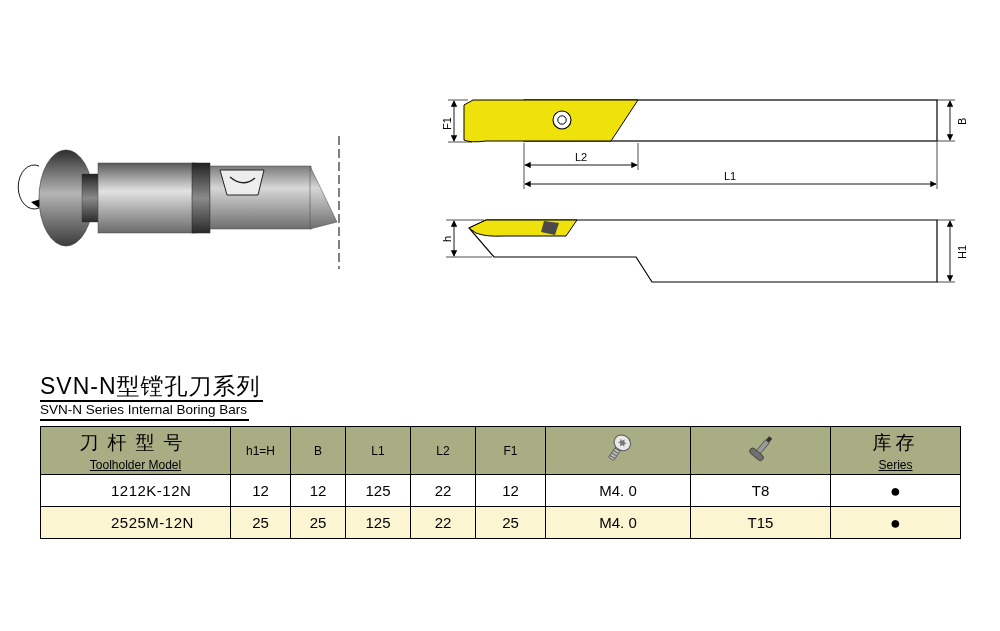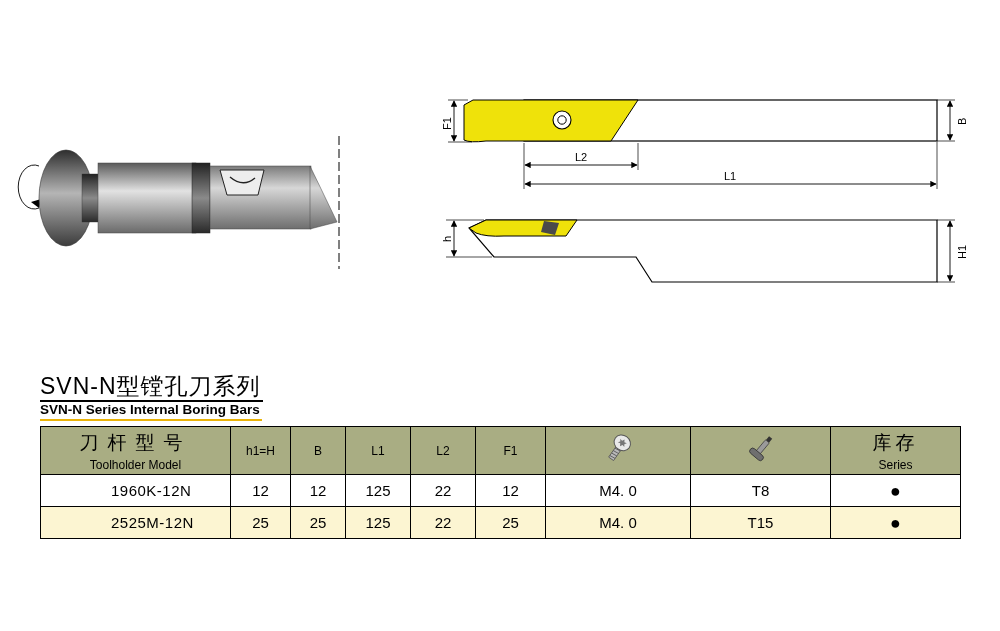--- a/index.html
+++ b/index.html
@@ -17,30 +17,30 @@
   .drawings{position:absolute; left:438px; top:86px; display:flex; flex-direction:column; gap:12px;}
   svg text{font-family:"Liberation Sans",sans-serif; font-size:11px; fill:#000;}
   .ins{fill:var(--insert-yellow); stroke:#000; stroke-width:1;}
   .dimline{stroke:#000; stroke-width:0.9; fill:none;}
   .extline{stroke:#000; stroke-width:0.7; fill:none;}
   .outline{fill:#fff; stroke:#000; stroke-width:1.2;}
 
   .title-block{margin:6px 0 0 40px; line-height:1.1;}
   .title{font-size:23px; font-weight:normal; letter-spacing:1px; display:table;
          border-bottom:2px solid #000; padding:0 2px 1px 0;}
-  .subtitle{font-size:13.5px; font-weight:bold; display:table;
-            border-bottom:2px solid #eab308; padding:1px 2px 1px 0;}
+  .subtitle{font-size:13.5px; font-weight:normal; display:table;
+            border-bottom:2px solid #000000; padding:1px 2px 1px 0;}
 
   table.spec{border-collapse:collapse; table-layout:fixed; width:920px; margin:5px 0 0 40px;}
   .spec th,.spec td{border:1px solid #000; text-align:center; padding:0;}
   .spec thead th{background:var(--header-bg); height:48px; font-weight:normal;}
   .spec tbody td{height:32px; font-size:15px;}
   .spec tbody tr:nth-child(even){background:var(--alt-row-bg);}
   .hdr-cn{font-size:19px; letter-spacing:9px; display:block;}
-  .hdr-en{font-size:12px; display:block; margin-top:2px;}
+  .hdr-en{font-size:12px; display:block; margin-top:2px;text-decoration:underline;}
   .hdr-dim{font-size:12px;}
   .model-wrap{display:flex; align-items:center; height:100%; padding-left:8px; text-align:left;}
   .prefix{width:62px; font-size:15px;}
   .mnum{font-size:15px; letter-spacing:0.5px;}
   .dot{font-size:18px; line-height:1;}
   .c-model{width:190px;} .c-h1{width:60px;} .c-b{width:55px;} .c-l1{width:65px;}
   .c-l2{width:65px;} .c-f1{width:70px;} .c-screw{width:145px;} .c-torx{width:140px;} .c-stock{width:130px;}
 </style>
 </head>
 <body>
@@ -184,21 +184,21 @@
         <span class="hdr-cn" style="letter-spacing:4px">库存</span>
         <span class="hdr-en">Series</span>
       </th>
     </tr>
   </thead>
   <tbody>
     <tr>
       <td>
           <div class="model-wrap">
         <span class="prefix"></span>
-        <span class="mnum">1960K-12N</span>
+        <span class="mnum">1212K-12N</span>
           </div>
         </td>
       <td>12</td>
       <td>12</td>
       <td>125</td>
       <td>22</td>
       <td>12</td>
       <td>M4. 0</td>
       <td>T8</td>
       <td><span class="dot">●</span></td>

